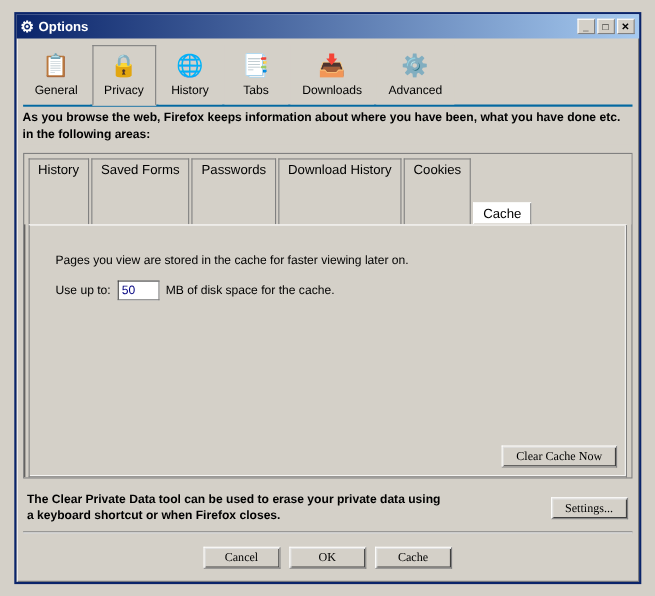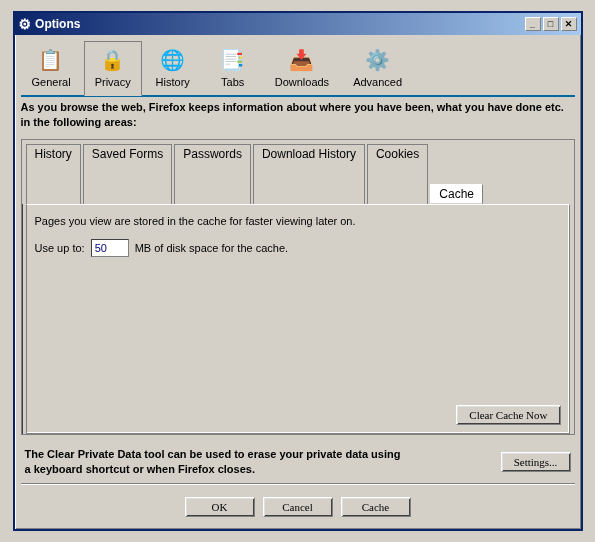--- a/index.html
+++ b/index.html
@@ -159,21 +159,21 @@
       font-weight: normal;
       margin-top: 40px;
     }
 
     
     .tab-content {
       border: 1px solid #808080;
       border-top: 1px solid #ffffff;
       background: #d4d0c8;
       margin: 0 4px;
-      padding: 8px;
+      padding: 24px;
       box-shadow: inset -1px -1px 0 #ffffff;
       min-height: 230px;
       position: relative;
     }
 
     .tab-content-inner {
       font-size: 11px;
       line-height: 1.5;
     }
 
@@ -336,18 +336,18 @@
     </div>
 
     <div class="bottom-section">
       <p class="bottom-text">The Clear Private Data tool can be used to erase your private data using a keyboard shortcut or when Firefox closes.</p>
       <button class="win-btn">Settings...</button>
     </div>
 
     <div class="separator"></div>
 
     <div class="dialog-buttons">
+      <button class="win-btn">Cancel</button>
       <button class="win-btn">OK</button>
-      <button class="win-btn">Cancel</button>
       <button class="win-btn">Cache</button>
     </div>
   </div>
 </div>
 
 </body></html>

